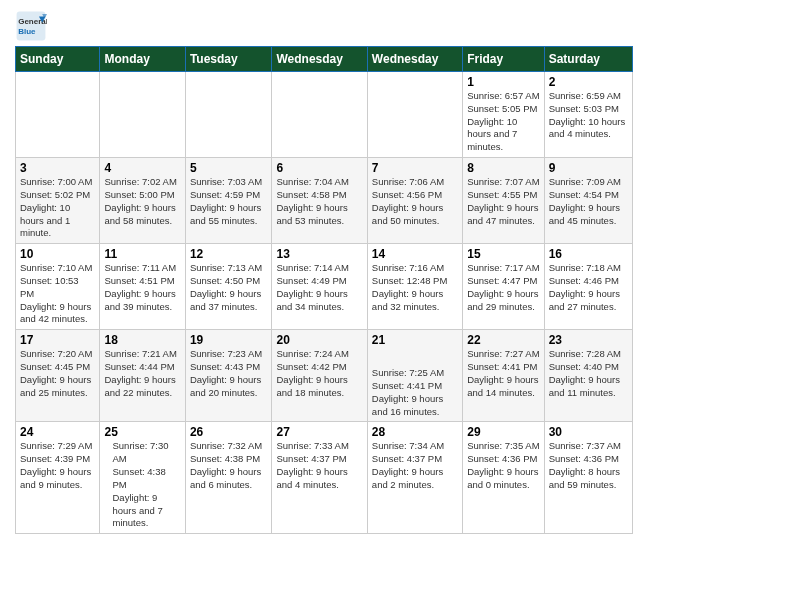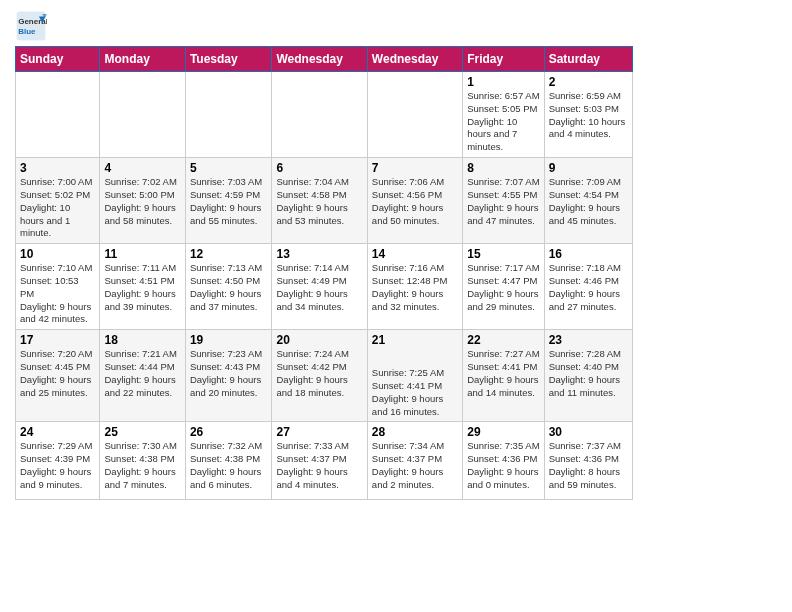--- a/index.html
+++ b/index.html
@@ -56,21 +56,21 @@
     .location {
       font-size: 14px;
       color: #555;
     }
     .calendar-table {
       width: 100%;
       border-collapse: collapse;
       font-size: 10.5px;
     }
     .calendar-table th {
-      background: #be185d;
+      background: #14532d;
       color: #fff;
       padding: 5px 4px;
       text-align: left;
       font-size: 12px;
       font-weight: bold;
       border: 1px solid #1a6fb5;
     }
     .calendar-table td {
       border: 1px solid #ccc;
       vertical-align: top;
@@ -287,21 +287,21 @@
         </tr>
         <tr>
           <td>
             <span class="day-num">24</span>
             <div class="day-info" style="white-space: pre-line;">Sunrise: 7:29 AM
 Sunset: 4:39 PM
 Daylight: 9 hours and 9 minutes.</div>
           </td>
           <td>
             <span class="day-num">25</span>
-            <div class="day-info" style="white-space: pre-line;">Sunrise: 7:30 AM
+            <div class="day-info" style="white-space: pre-line; margin-left: 8px;">Sunrise: 7:30 AM
 Sunset: 4:38 PM
 Daylight: 9 hours and 7 minutes.</div>
           </td>
           <td>
             <span class="day-num">26</span>
             <div class="day-info" style="white-space: pre-line;">Sunrise: 7:32 AM
 Sunset: 4:38 PM
 Daylight: 9 hours and 6 minutes.</div>
           </td>
           <td>

